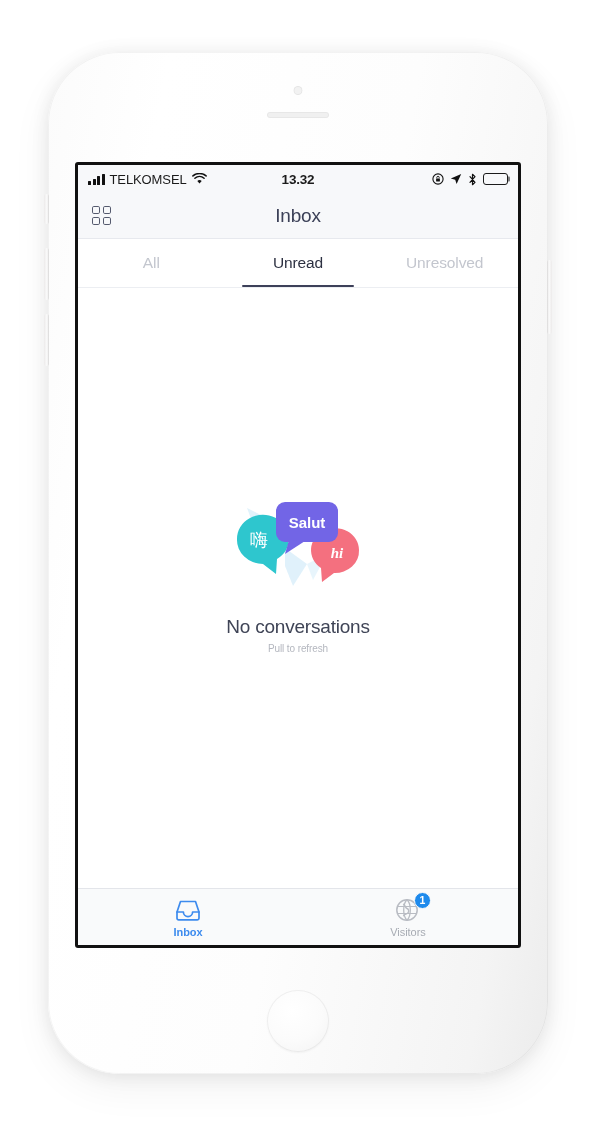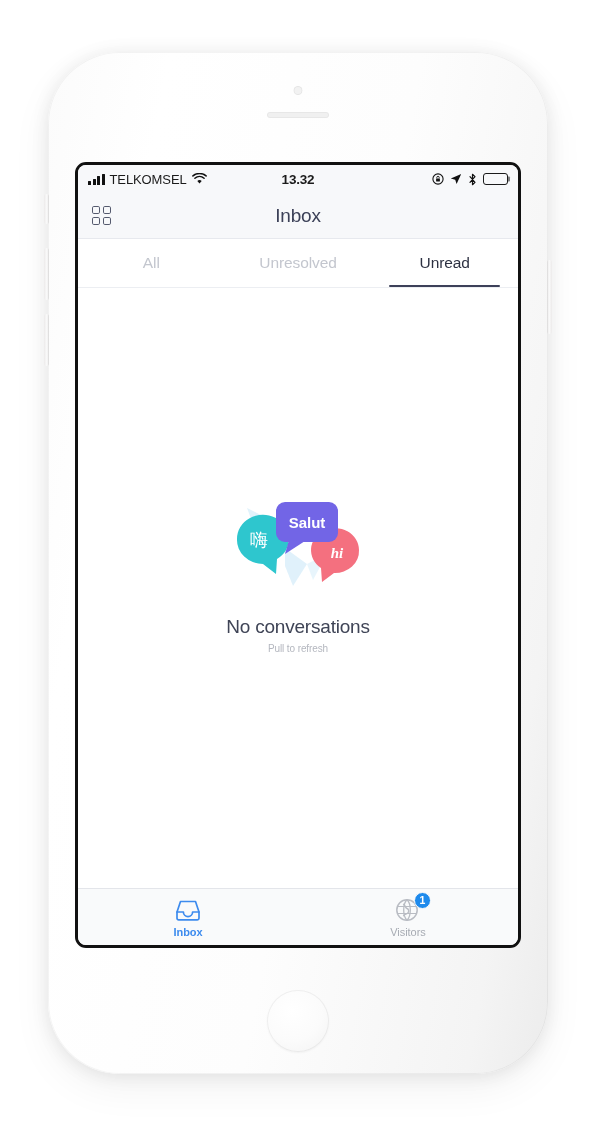--- a/index.html
+++ b/index.html
@@ -67,21 +67,21 @@
 
   
   #screen {
     position: absolute;
     left: 27px;
     top: 110px;
     width: 446px;
     height: 786px;
     background: #ffffff;
     border: 3px solid #111111;
-    border-radius: 11px;
+    border-radius: 3px;
     overflow: hidden;
     box-sizing: border-box;
     display: flex;
     flex-direction: column;
   }
 
   
   #status-bar {
     height: 28px;
     flex: 0 0 28px;
@@ -291,22 +291,22 @@
         <span></span>
           <span></span>
           <span></span>
           <span></span>
       </div>
       <div id="page-title">Inbox</div>
     </div>
 
     <div id="filter-tabs">
       <div class="filter-tab">All</div>
+      <div class="filter-tab active">Unread</div>
       <div class="filter-tab">Unresolved</div>
-      <div class="filter-tab active">Unread</div>
     </div>
 
     <div id="conversation-list">
 
       <svg id="empty-illustration" viewBox="0 0 150 120">
 
         <g fill="#dff1fb" opacity="0.95">
           <path d="M24 26 L52 40 L40 46 L30 42 Z"></path>
           <path d="M52 40 L46 62 L40 46 Z"></path>
           <path d="M62 66 L84 82 L70 104 L62 84 Z"></path>

